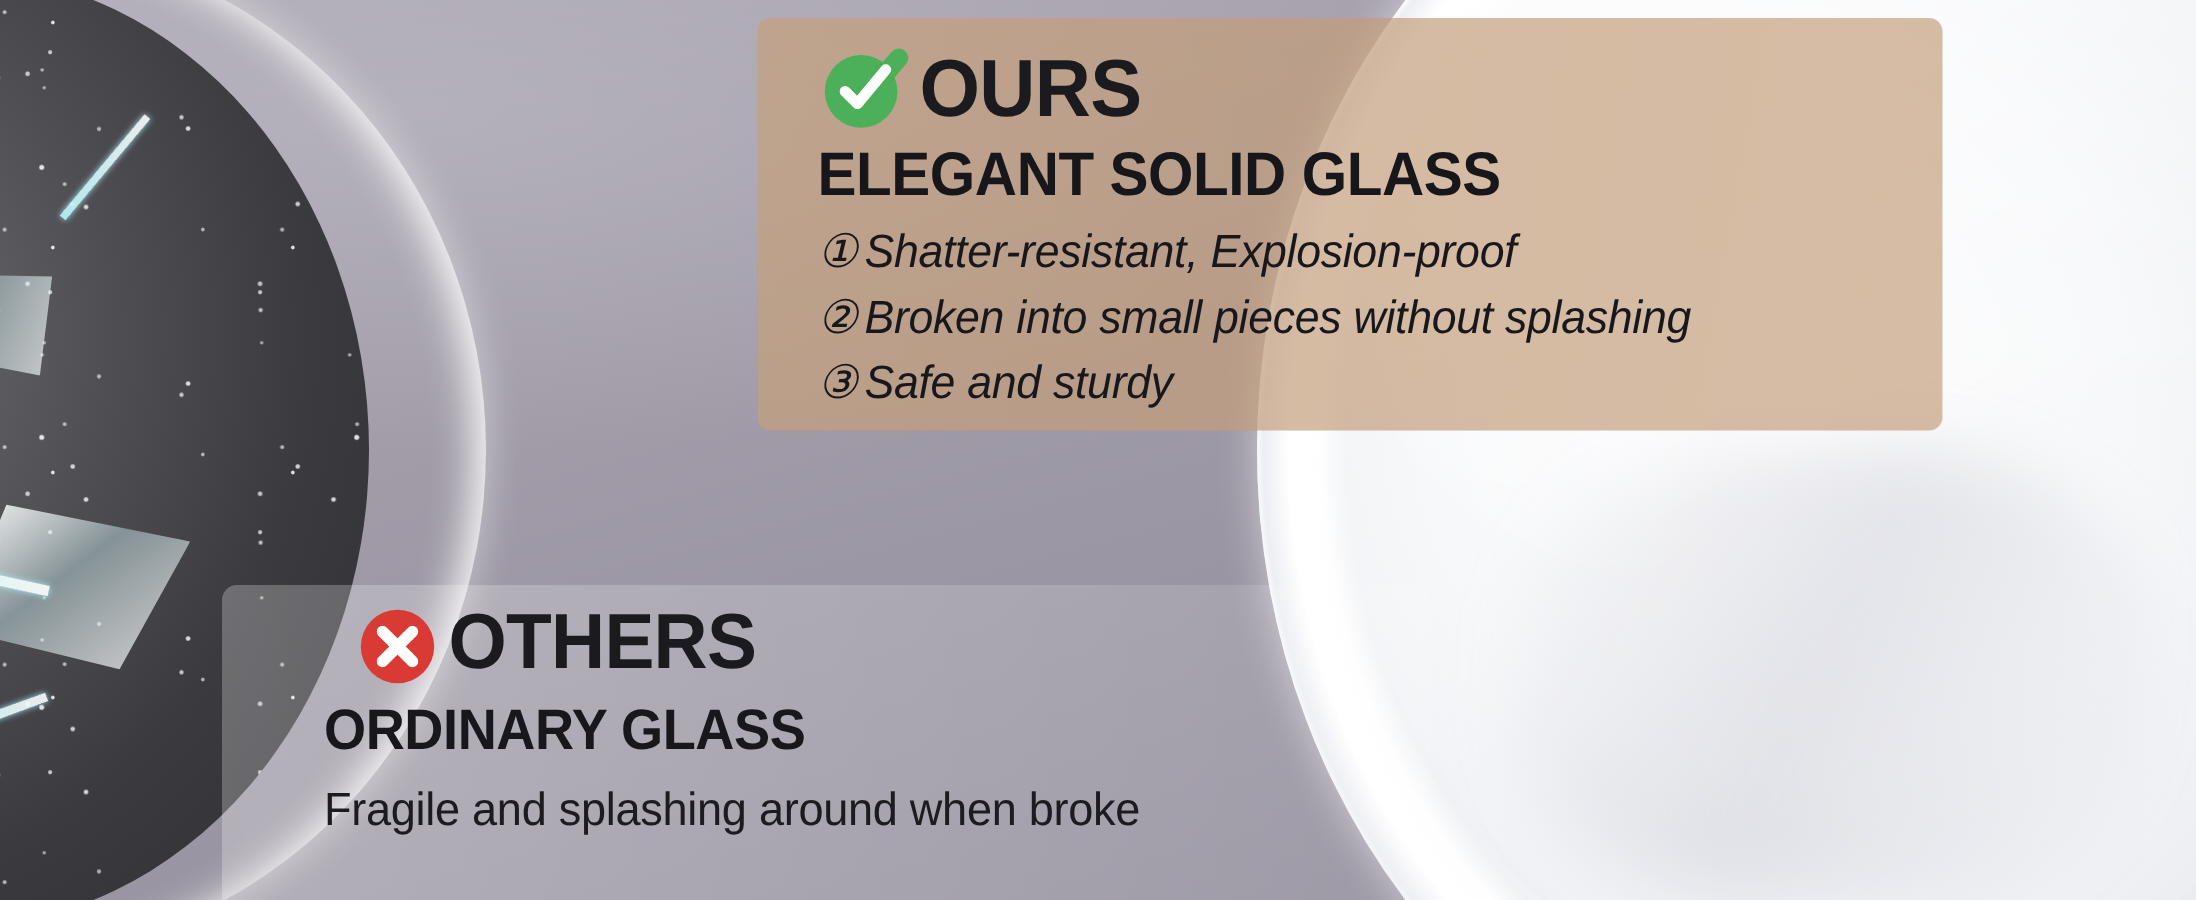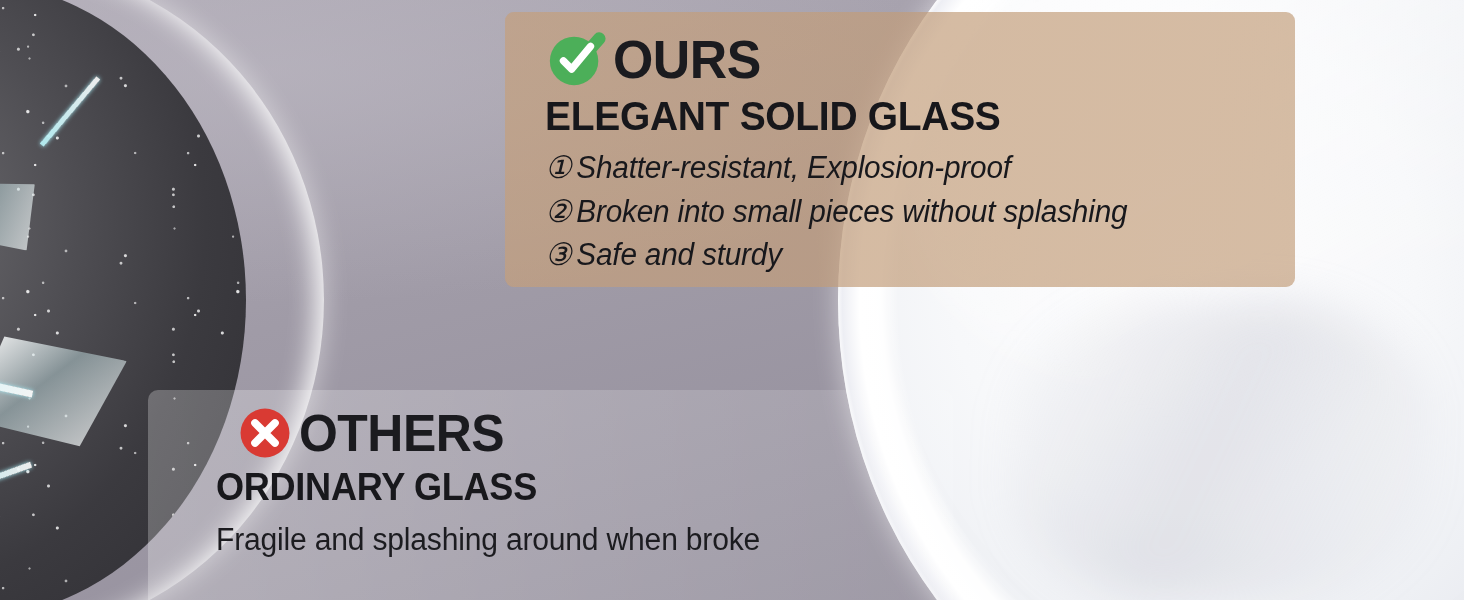--- a/index.html
+++ b/index.html
@@ -218,21 +218,20 @@
     border-top-left-radius: 10px;
     border-top-right-radius: 10px;
     background: linear-gradient(100deg, rgba(255,255,255,0.26) 0%, rgba(255,255,255,0.17) 55%, rgba(255,255,255,0.10) 100%);
   }
   .others-content {
     position: relative;
     padding: 12px 0 0 88px;
   }
   .row-others {
     display: flex;
-    align-items: center;
     gap: 5px;
     height: 62px;
   }
   .x-icon { width: 58px; height: 58px; flex: none; display:block; }
   .others-title {
     font-size: 52px;
     font-weight: bold;
     color: #1b1b1f;
     line-height: 1;
     letter-spacing: -0.5px;

